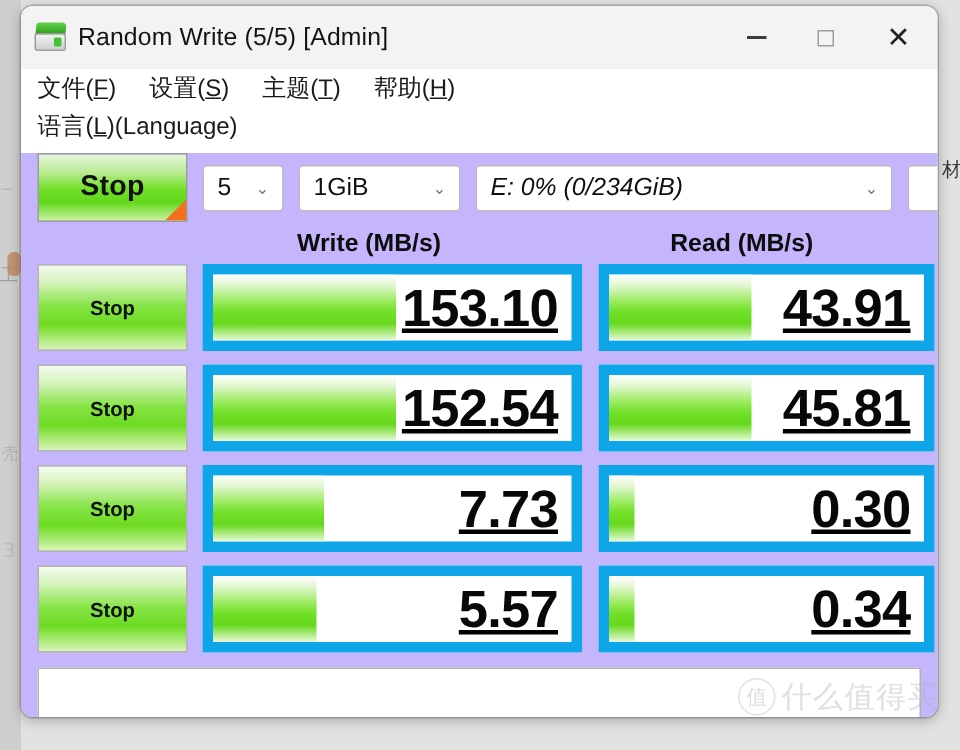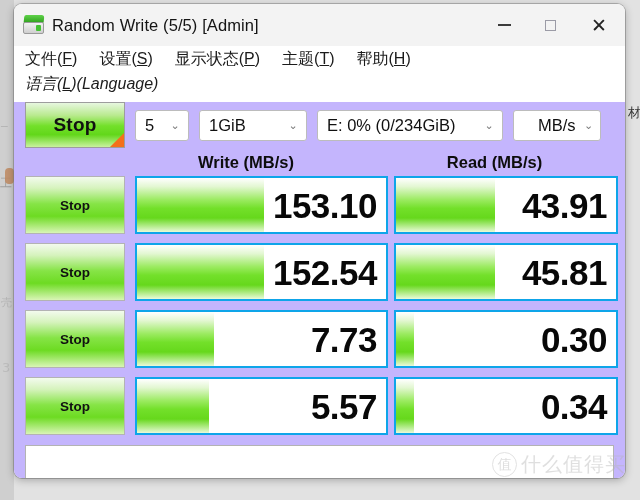--- a/index.html
+++ b/index.html
@@ -109,21 +109,21 @@
   }
   .menurow { display: flex; padding-left: 11px; }
   .menu-item {
     font-size: 16px;
     color: #1b1b1b;
     padding: 2px 8px 2px 0;
     margin-right: 14px;
     white-space: nowrap;
     font-family: "Liberation Sans", sans-serif;
   }
-  .menurow.second .menu-item { margin-right: 0; font-style: italic; }
+  .menurow.second .menu-item { margin-right: 0; }
   .menu-item .u { text-decoration: underline; }
 
   
   .content {
     flex: 1 1 auto;
     background: #c4b5fd;
     padding: 0 11px 0 11px;
     display: flex; flex-direction: column;
     box-sizing: border-box;
   }
@@ -174,21 +174,21 @@
     flex: 1 1 auto;
   }
   .combo .chev {
     width: 26px; text-align: center;
     color: #7a7a7a; font-size: 11px;
     flex: 0 0 auto;
     font-family: "DejaVu Sans", sans-serif;
   }
   .combo.c-count { width: 54px; }
   .combo.c-size  { width: 108px; }
-  .combo.c-drive { width: 186px; }
+  .combo.c-drive { width: 278px; font-style: italic; }
   .combo.c-unit  { width: 88px; }
   .combo.c-unit .val { padding-left: 8px; margin-left: 16px; }
 
   
   .headers {
     display: flex; height: 28px; align-items: center; flex: 0 0 auto;
   }
   .hdr-spacer { width: 100px; flex: 0 0 auto; }
   .hdr {
     font-size: 16.5px; font-weight: bold; color: #0d0d0d;
@@ -212,29 +212,30 @@
     background: linear-gradient(to bottom, #f3fbee 0%, #d6f3bd 20%, #86e446 48%, #6ddb22 70%, #d9f5b6 100%);
     display: flex; align-items: center; justify-content: center;
     flex: 0 0 auto;
   }
   .row-stop .lbl {
     font-size: 13.5px; font-weight: bold; color: #111;
     font-family: "Liberation Sans", sans-serif;
   }
   .cell {
     position: relative;
-    border: 2px solid #0ea5e9;
+    border: 7px solid #0ea5e9;
     box-sizing: border-box;
     background: #fff;
     overflow: hidden;
     display: flex; align-items: center; justify-content: flex-end;
     flex: 0 0 auto;
+    text-decoration: underline;
   }
   .cell.read  { width: 253px; margin-left: 10px; }
-  .cell.write { width: 224px; margin-left: 6px; }
+  .cell.write { width: 224px; margin-left: 11px; }
   .cell .bar {
     position: absolute; left: 0; top: 0; bottom: 0;
     background: linear-gradient(to bottom, #ffffff 0%, #e3f7d2 16%, #9ceb62 40%, #73e02a 56%, #66d81c 74%, #eafad9 100%);
   }
   .cell .num {
     position: relative;
     font-size: 35px;
     font-weight: bold;
     color: #080808;
     font-family: "Liberation Sans", sans-serif;
@@ -312,21 +313,20 @@
       <div class="wc">
         <span class="close-x">✕</span>
       </div>
     </div>
   </div>
 
   <div class="menubar">
     <div class="menurow">
       <div class="menu-item"><span>文件(</span><span class="u">F</span><span>)</span></div>
       <div class="menu-item"><span>设置(</span><span class="u">S</span><span>)</span></div>
-      <div class="menu-item"><span>显示状态(</span><span class="u">P</span><span>)</span></div>
       <div class="menu-item"><span>主题(</span><span class="u">T</span><span>)</span></div>
       <div class="menu-item"><span>帮助(</span><span class="u">H</span><span>)</span></div>
     </div>
     <div class="menurow second">
       <div class="menu-item"><span>语言(</span><span class="u">L</span><span>)(Language)</span></div>
     </div>
   </div>
 
   <div class="content">
 

